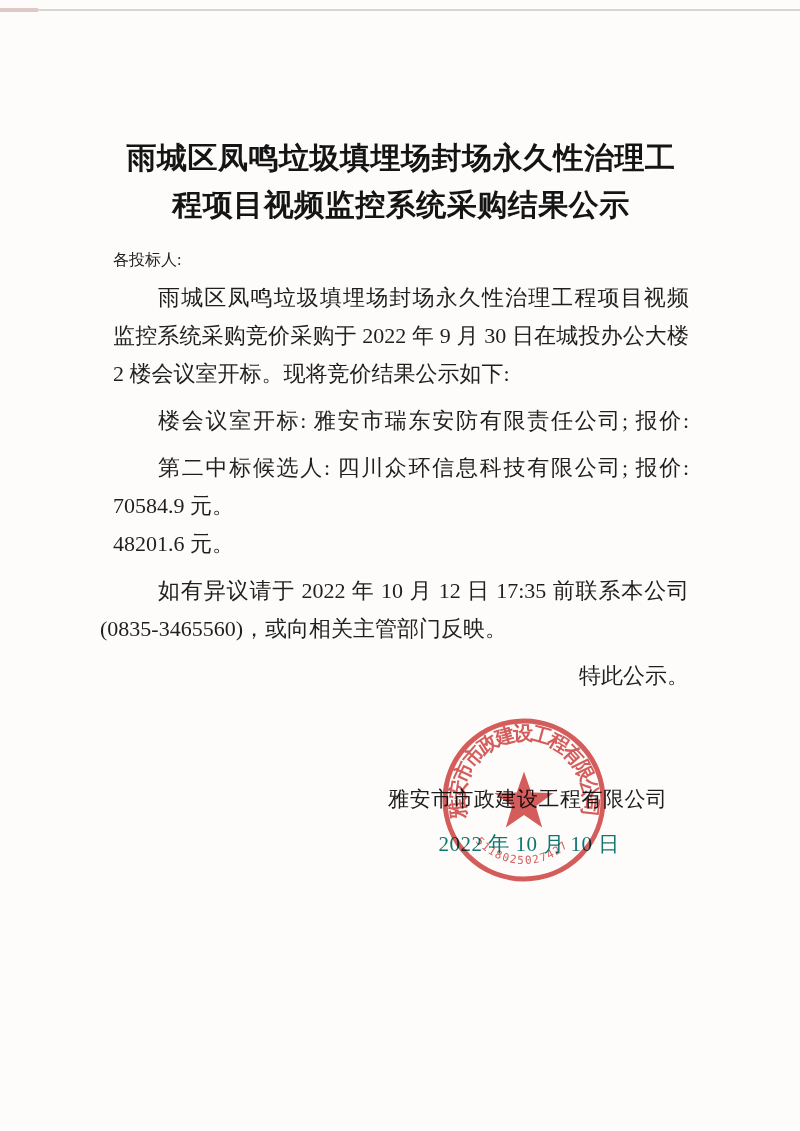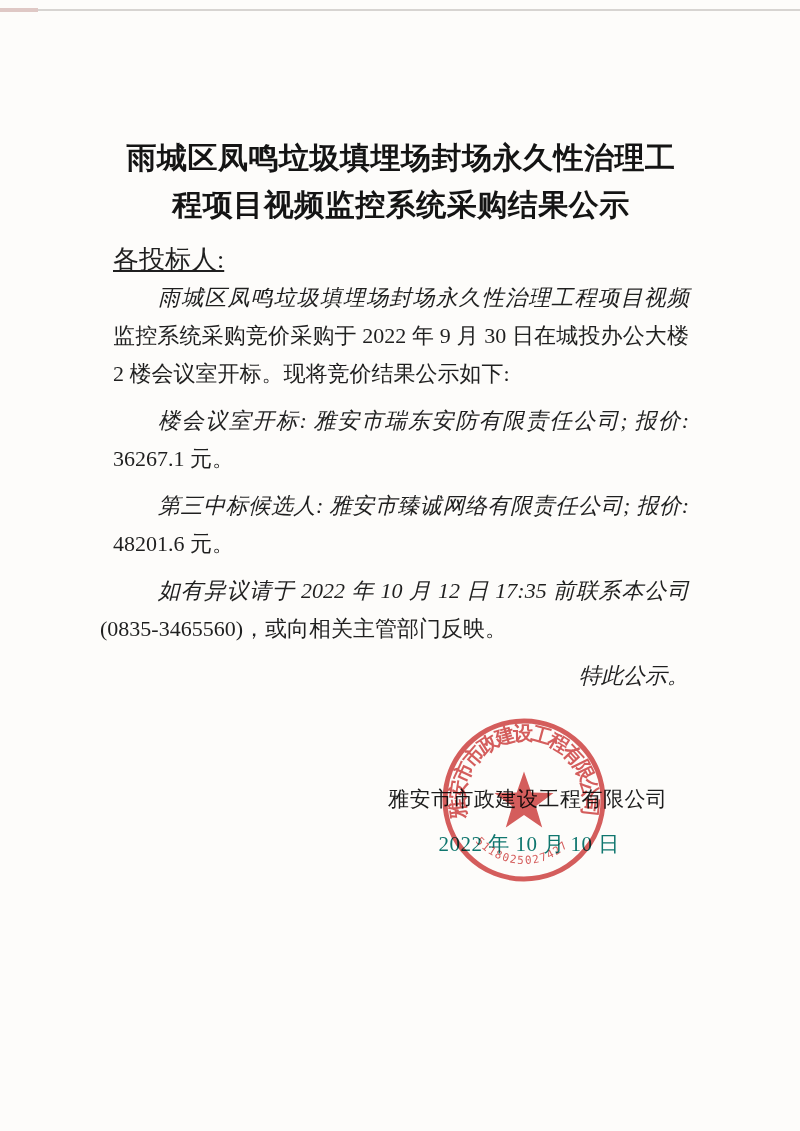--- a/index.html
+++ b/index.html
@@ -34,36 +34,35 @@
   .title-line {
     text-align: center;
     font-size: 30px;
     font-weight: bold;
     line-height: 47px;
     letter-spacing: 0.5px;
     color: #141414;
     white-space: nowrap;
   }
   .salutation {
-    font-size: 26px;
+    font-size: 16px;
     line-height: 38px;
     margin-top: 13px;
-    text-decoration: underline;
   }
   .line {
     font-size: 22px;
     line-height: 38px;
     white-space: nowrap;
   }
   .fill {
     white-space: normal;
     text-align: justify;
     text-align-last: justify;
   }
-  .indent { text-indent: 45px; font-style: italic; }
+  .indent { text-indent: 45px; }
   .para-gap { margin-top: 9px; text-align: right; }
   .hang { margin-left: -13px; }
   .signature {
     position: absolute;
     left: 388px;
     top: 785px;
     width: 282px;
   }
   .company {
     font-size: 21px;
@@ -112,23 +111,23 @@
     <div class="title-line">程项目视频监控系统采购结果公示</div>
 
     <div class="salutation">各投标人:</div>
 
     <div class="line indent fill">雨城区凤鸣垃圾填埋场封场永久性治理工程项目视频</div>
     <div class="line fill">监控系统采购竞价采购于 2022 年 9 月 30 日在城投办公大楼</div>
     <div class="line">2 楼会议室开标。现将竞价结果公示如下:</div>
 
     <div class="line indent fill para-gap">楼会议室开标: 雅安市瑞东安防有限责任公司; 报价:</div>
 
-    <div class="line">36267.1 元。</div>
+    <div class="line indent fill para-gap">第二中标候选人: 四川众环信息科技有限公司; 报价:</div>
+    <div class="line">70584.9 元。</div>
 
-    <div class="line indent fill para-gap">第三中标候选人: 雅安市臻诚网络有限责任公司; 报价:</div>
     <div class="line">48201.6 元。</div>
 
     <div class="line indent fill para-gap">如有异议请于 2022 年 10 月 12 日 17:35 前联系本公司</div>
     <div class="line hang">(0835-3465560)，或向相关主管部门反映。</div>
 
     <div class="line indent para-gap">特此公示。</div>
   </div>
 
   <div class="signature">
     <div class="company">雅安市市政建设工程有限公司</div>

